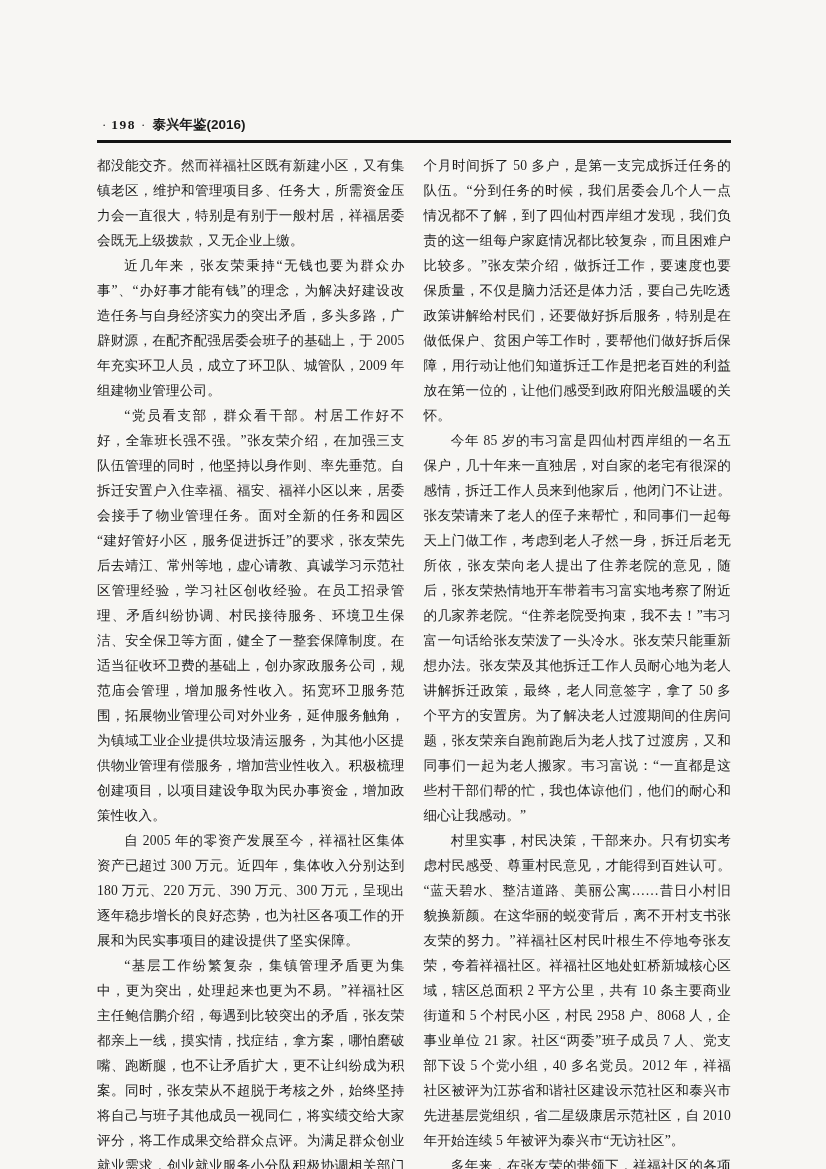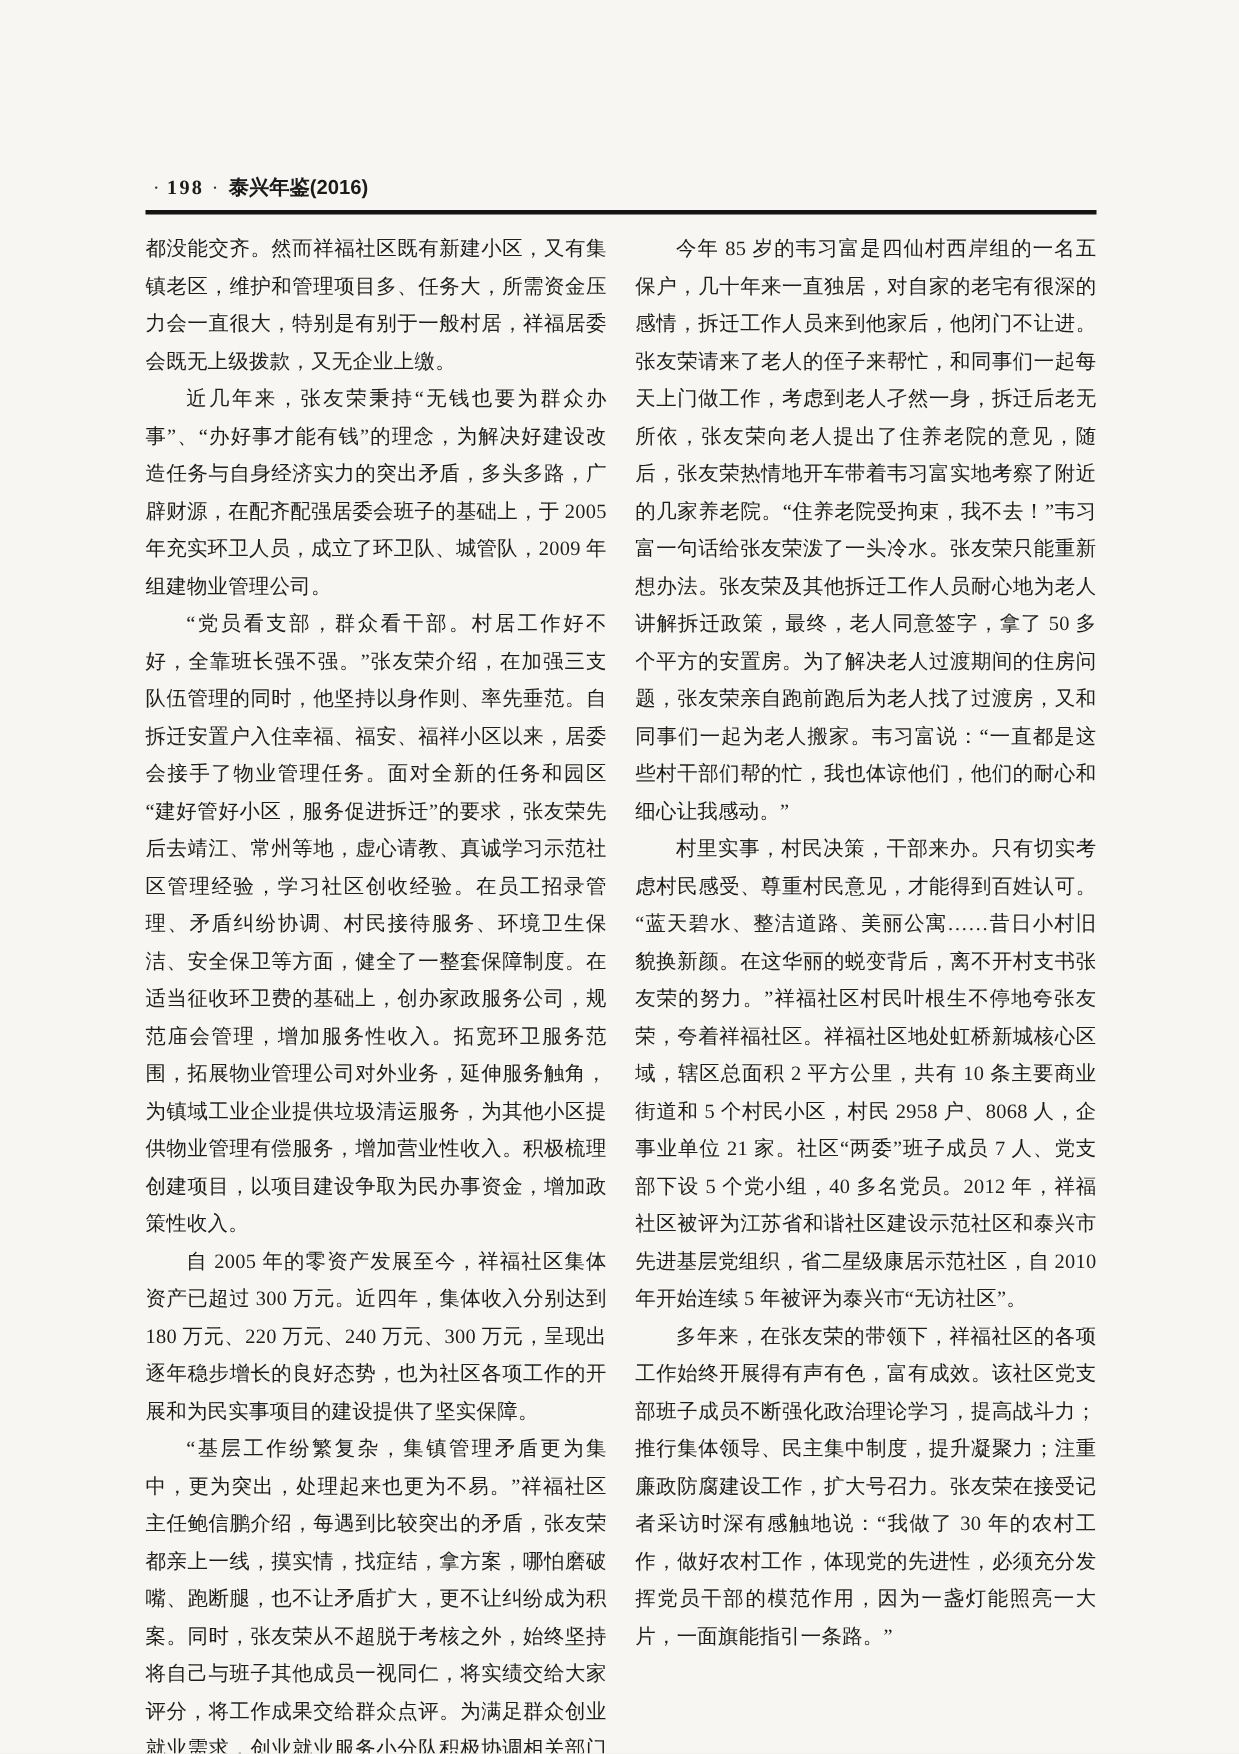--- a/index.html
+++ b/index.html
@@ -59,25 +59,26 @@
       <span class="book-title">泰兴年鉴(2016)</span>
     </div>
 
     <div class="header-rule"></div>
 
     <div class="cols">
       <div class="col" id="col-left">
           <p class="block cont">都没能交齐。然而祥福社区既有新建小区，又有集镇老区，维护和管理项目多、任务大，所需资金压力会一直很大，特别是有别于一般村居，祥福居委会既无上级拨款，又无企业上缴。</p>
           <p class="block para">近几年来，张友荣秉持“无钱也要为群众办事”、“办好事才能有钱”的理念，为解决好建设改造任务与自身经济实力的突出矛盾，多头多路，广辟财源，在配齐配强居委会班子的基础上，于 2005 年充实环卫人员，成立了环卫队、城管队，2009 年组建物业管理公司。</p>
           <p class="block para">“党员看支部，群众看干部。村居工作好不好，全靠班长强不强。”张友荣介绍，在加强三支队伍管理的同时，他坚持以身作则、率先垂范。自拆迁安置户入住幸福、福安、福祥小区以来，居委会接手了物业管理任务。面对全新的任务和园区“建好管好小区，服务促进拆迁”的要求，张友荣先后去靖江、常州等地，虚心请教、真诚学习示范社区管理经验，学习社区创收经验。在员工招录管理、矛盾纠纷协调、村民接待服务、环境卫生保洁、安全保卫等方面，健全了一整套保障制度。在适当征收环卫费的基础上，创办家政服务公司，规范庙会管理，增加服务性收入。拓宽环卫服务范围，拓展物业管理公司对外业务，延伸服务触角，为镇域工业企业提供垃圾清运服务，为其他小区提供物业管理有偿服务，增加营业性收入。积极梳理创建项目，以项目建设争取为民办事资金，增加政策性收入。</p>
-          <p class="block para">自 2005 年的零资产发展至今，祥福社区集体资产已超过 300 万元。近四年，集体收入分别达到 180 万元、220 万元、240 万元、300 万元，呈现出逐年稳步增长的良好态势，也为社区各项工作的开展和为民实事项目的建设提供了坚实保障。</p>
+          <p class="block para">自 2005 年的零资产发展至今，祥福社区集体资产已超过 300 万元。近四年，集体收入分别达到 180 万元、220 万元、390 万元、300 万元，呈现出逐年稳步增长的良好态势，也为社区各项工作的开展和为民实事项目的建设提供了坚实保障。</p>
           <p class="block para">“基层工作纷繁复杂，集镇管理矛盾更为集中，更为突出，处理起来也更为不易。”祥福社区主任鲍信鹏介绍，每遇到比较突出的矛盾，张友荣都亲上一线，摸实情，找症结，拿方案，哪怕磨破嘴、跑断腿，也不让矛盾扩大，更不让纠纷成为积案。同时，张友荣从不超脱于考核之外，始终坚持将自己与班子其他成员一视同仁，将实绩交给大家评分，将工作成果交给群众点评。为满足群众创业就业需求，创业就业服务小分队积极协调相关部门破解资金难题、提供技术支撑、助力开拓市场、规范协调用工，先后为福安花苑、福祥小区、幸福小区 109 名拆迁农民找到了合适的工作，为金棉服饰融资 150 万元，并协调镇劳服所举办就业技术培训 7 场、培训 328 人次。</p>
           <p class="block heading">一心为民有口碑</p>
         </div>
       <div class="col" id="col-right">
+          <p class="block cont">个月时间拆了 50 多户，是第一支完成拆迁任务的队伍。“分到任务的时候，我们居委会几个人一点情况都不了解，到了四仙村西岸组才发现，我们负责的这一组每户家庭情况都比较复杂，而且困难户比较多。”张友荣介绍，做拆迁工作，要速度也要保质量，不仅是脑力活还是体力活，要自己先吃透政策讲解给村民们，还要做好拆后服务，特别是在做低保户、贫困户等工作时，要帮他们做好拆后保障，用行动让他们知道拆迁工作是把老百姓的利益放在第一位的，让他们感受到政府阳光般温暖的关怀。</p>
           <p class="block para">今年 85 岁的韦习富是四仙村西岸组的一名五保户，几十年来一直独居，对自家的老宅有很深的感情，拆迁工作人员来到他家后，他闭门不让进。张友荣请来了老人的侄子来帮忙，和同事们一起每天上门做工作，考虑到老人孑然一身，拆迁后老无所依，张友荣向老人提出了住养老院的意见，随后，张友荣热情地开车带着韦习富实地考察了附近的几家养老院。“住养老院受拘束，我不去！”韦习富一句话给张友荣泼了一头冷水。张友荣只能重新想办法。张友荣及其他拆迁工作人员耐心地为老人讲解拆迁政策，最终，老人同意签字，拿了 50 多个平方的安置房。为了解决老人过渡期间的住房问题，张友荣亲自跑前跑后为老人找了过渡房，又和同事们一起为老人搬家。韦习富说：“一直都是这些村干部们帮的忙，我也体谅他们，他们的耐心和细心让我感动。”</p>
           <p class="block para">村里实事，村民决策，干部来办。只有切实考虑村民感受、尊重村民意见，才能得到百姓认可。“蓝天碧水、整洁道路、美丽公寓……昔日小村旧貌换新颜。在这华丽的蜕变背后，离不开村支书张友荣的努力。”祥福社区村民叶根生不停地夸张友荣，夸着祥福社区。祥福社区地处虹桥新城核心区域，辖区总面积 2 平方公里，共有 10 条主要商业街道和 5 个村民小区，村民 2958 户、8068 人，企事业单位 21 家。社区“两委”班子成员 7 人、党支部下设 5 个党小组，40 多名党员。2012 年，祥福社区被评为江苏省和谐社区建设示范社区和泰兴市先进基层党组织，省二星级康居示范社区，自 2010 年开始连续 5 年被评为泰兴市“无访社区”。</p>
           <p class="block para">多年来，在张友荣的带领下，祥福社区的各项工作始终开展得有声有色，富有成效。该社区党支部班子成员不断强化政治理论学习，提高战斗力；推行集体领导、民主集中制度，提升凝聚力；注重廉政防腐建设工作，扩大号召力。张友荣在接受记者采访时深有感触地说：“我做了 30 年的农村工作，做好农村工作，体现党的先进性，必须充分发挥党员干部的模范作用，因为一盏灯能照亮一大片，一面旗能指引一条路。”</p>
         </div>
     </div>
 
   </div>
 </div>
 
 </body></html>

